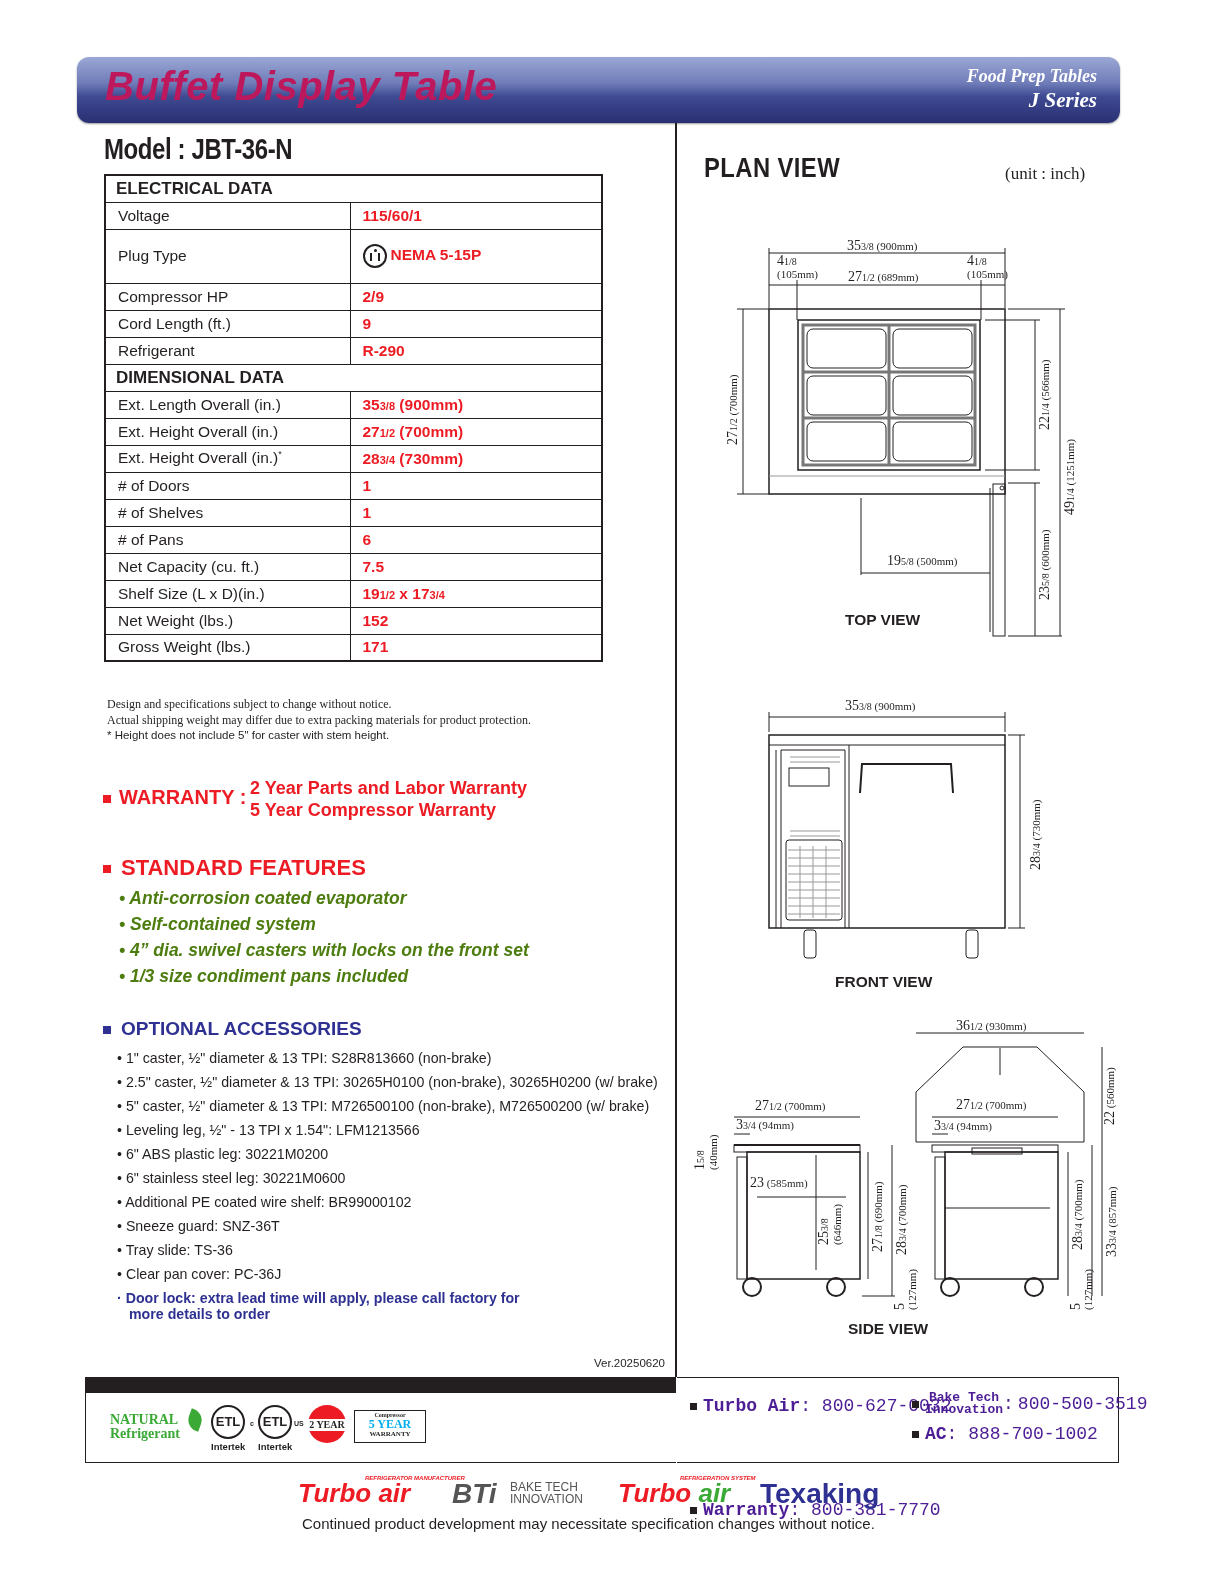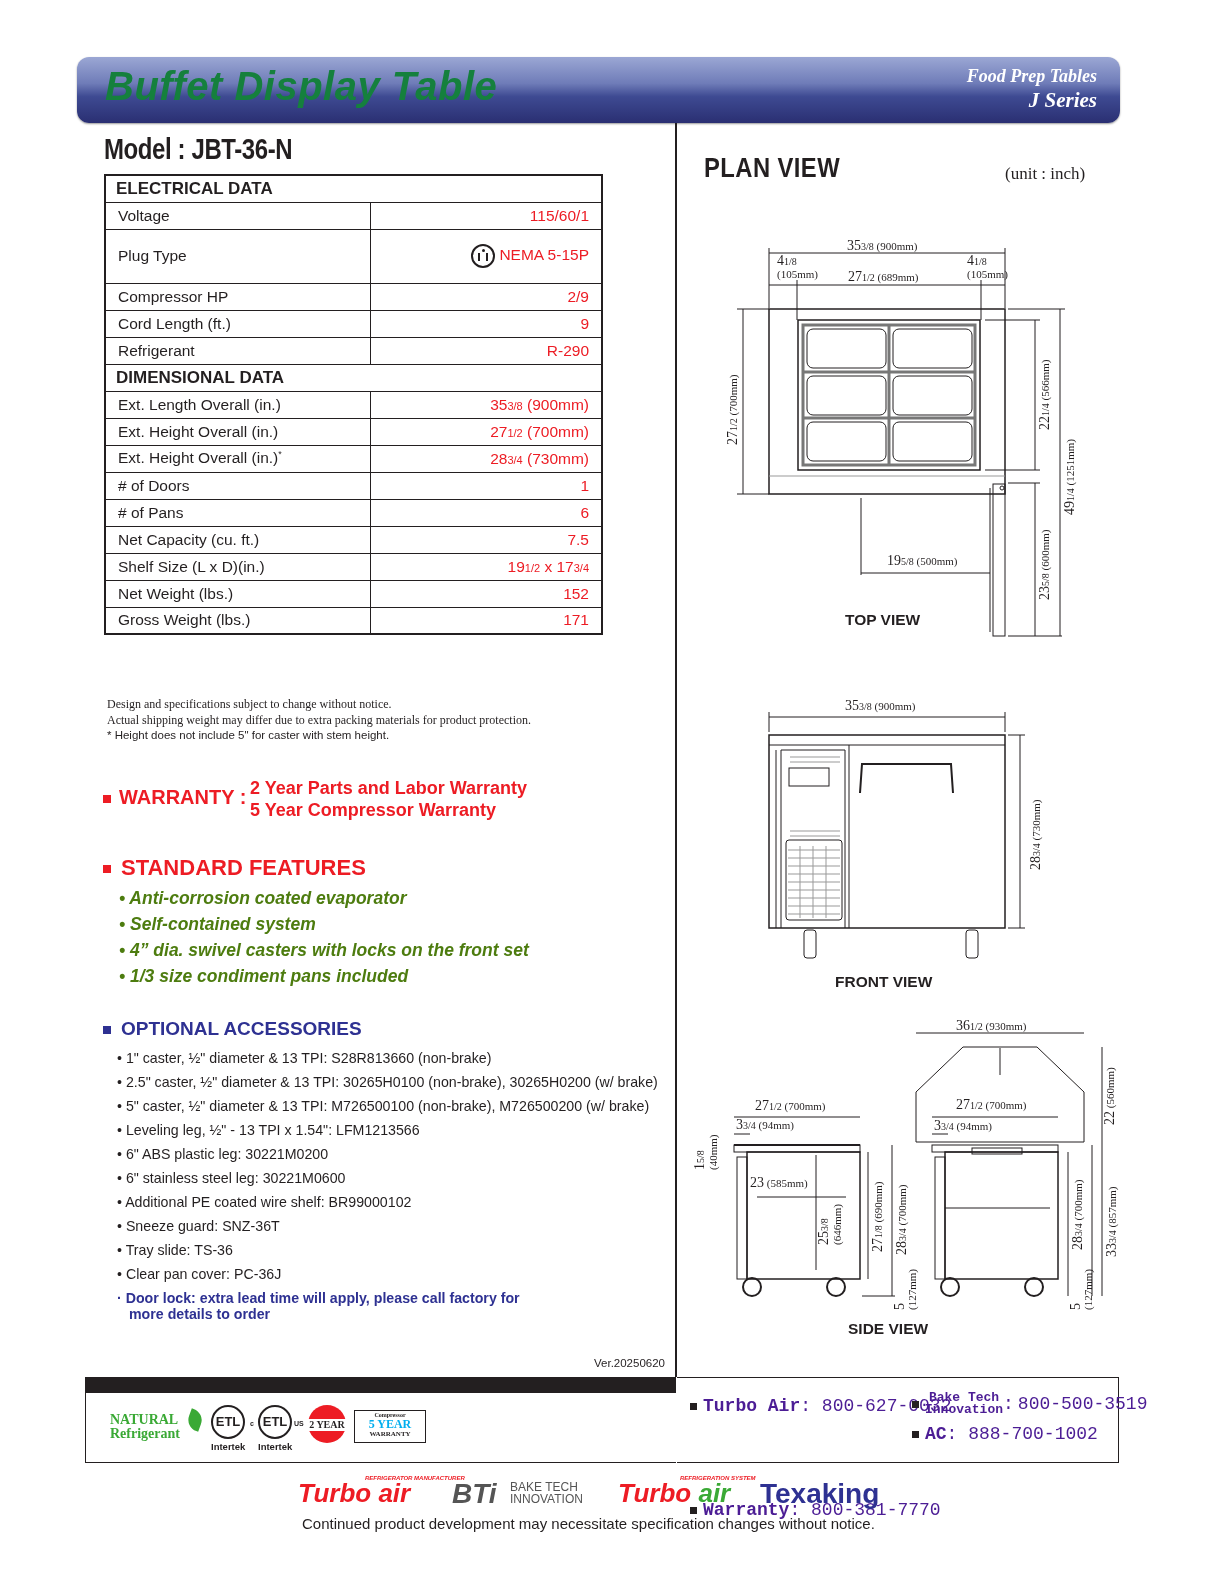--- a/index.html
+++ b/index.html
@@ -3,32 +3,32 @@
 <meta charset="utf-8">
 <style>
   * { box-sizing: border-box; margin: 0; padding: 0; }
   body { width: 1207px; height: 1572px; background: #ffffff; position: relative; font-family: "Liberation Sans", sans-serif; color: #231f20; overflow: hidden; }
   .abs { position: absolute; }
 
   
   .banner { left: 77px; top: 57px; width: 1043px; height: 66px; border-radius: 12px;
     background: linear-gradient(to bottom, #9ba7d4 0%, #6f7cb8 40%, #3e4a92 60%, #2a2f72 100%);
     box-shadow: 0 1px 2px rgba(0,0,0,0.4); }
-  .banner-title { left: 105px; top: 64px; font-size: 40px; font-weight: bold; font-style: italic; color: #15803d; letter-spacing: 0.5px; }
+  .banner-title { left: 105px; top: 64px; font-size: 40px; font-weight: bold; font-style: italic; color: #be185d; letter-spacing: 0.5px; }
   .banner-sub1 { right: 110px; top: 66px; font-family: "Liberation Serif", serif; font-style: italic; font-weight: bold; font-size: 18px; color: #ffffff; text-align: right; }
   .banner-sub2 { right: 110px; top: 88px; font-family: "Liberation Serif", serif; font-style: italic; font-weight: bold; font-size: 21px; color: #ffffff; text-align: right; }
 
   .vline { left: 675px; top: 123px; width: 2px; height: 1254px; background: #231f20; }
 
   .model { left: 104px; top: 132px; font-family: "Liberation Sans", sans-serif; font-weight: bold; font-size: 30px; transform: scaleX(0.8); transform-origin: left; letter-spacing: -0.5px; color: #231f20; }
 
   
   table.spec { position: absolute; left: 104px; top: 174px; width: 499px; border-collapse: collapse; border: 2px solid #231f20; font-size: 15.5px; }
   table.spec td { border: 1px solid #231f20; height: 27px; padding: 0 12px; vertical-align: middle; }
-  table.spec td.val { text-align: right; color: #ed1c24; width: 232px; }
+  table.spec td.val { text-align: left; color: #ed1c24; width: 252px; font-weight: bold; }
   table.spec tr.section td { font-weight: bold; font-size: 17px; padding-left: 10px; border-bottom: 1px solid #231f20; }
   table.spec tr.tall td { height: 54px; }
   .plug-icon { display: inline-block; width: 24px; height: 24px; border: 2px solid #231f20; border-radius: 50%; vertical-align: middle; position: relative; margin-right: 4px; }
   .plug-icon:before { content: ""; position: absolute; left: 5px; top: 7px; width: 2px; height: 8px; background: #231f20; }
   .plug-icon:after { content: ""; position: absolute; right: 5px; top: 7px; width: 2px; height: 8px; background: #231f20; }
   .plug-icon i { position: absolute; left: 9px; top: 3px; width: 3px; height: 3px; background: #231f20; border-radius: 50%; }
   sub.fr, .fr { font-size: 11px; vertical-align: baseline; }
 
   .notes { left: 107px; top: 697px; font-family: "Liberation Serif", serif; font-size: 12px; line-height: 15.5px; color: #231f20; }
   .notes .sans { font-family: "Liberation Sans", sans-serif; font-size: 11.5px; }
@@ -124,20 +124,24 @@
   <tr>
         <td>Ext. Height Overall (in.)</td>
         <td class="val"><span>27</span><span class="fr">1/2</span><span> (700mm)</span></td>
       </tr>
   <tr>
         <td><span>Ext. Height Overall (in.)</span><sup style="font-size:9px">*</sup></td>
         <td class="val"><span>28</span><span class="fr">3/4</span><span> (730mm)</span></td>
       </tr>
   <tr>
         <td># of Doors</td>
+        <td class="val">1</td>
+      </tr>
+  <tr>
+        <td># of Shelves</td>
         <td class="val">1</td>
       </tr>
   <tr>
         <td># of Pans</td>
         <td class="val">6</td>
       </tr>
   <tr>
         <td>Net Capacity (cu. ft.)</td>
         <td class="val">7.5</td>
       </tr>

